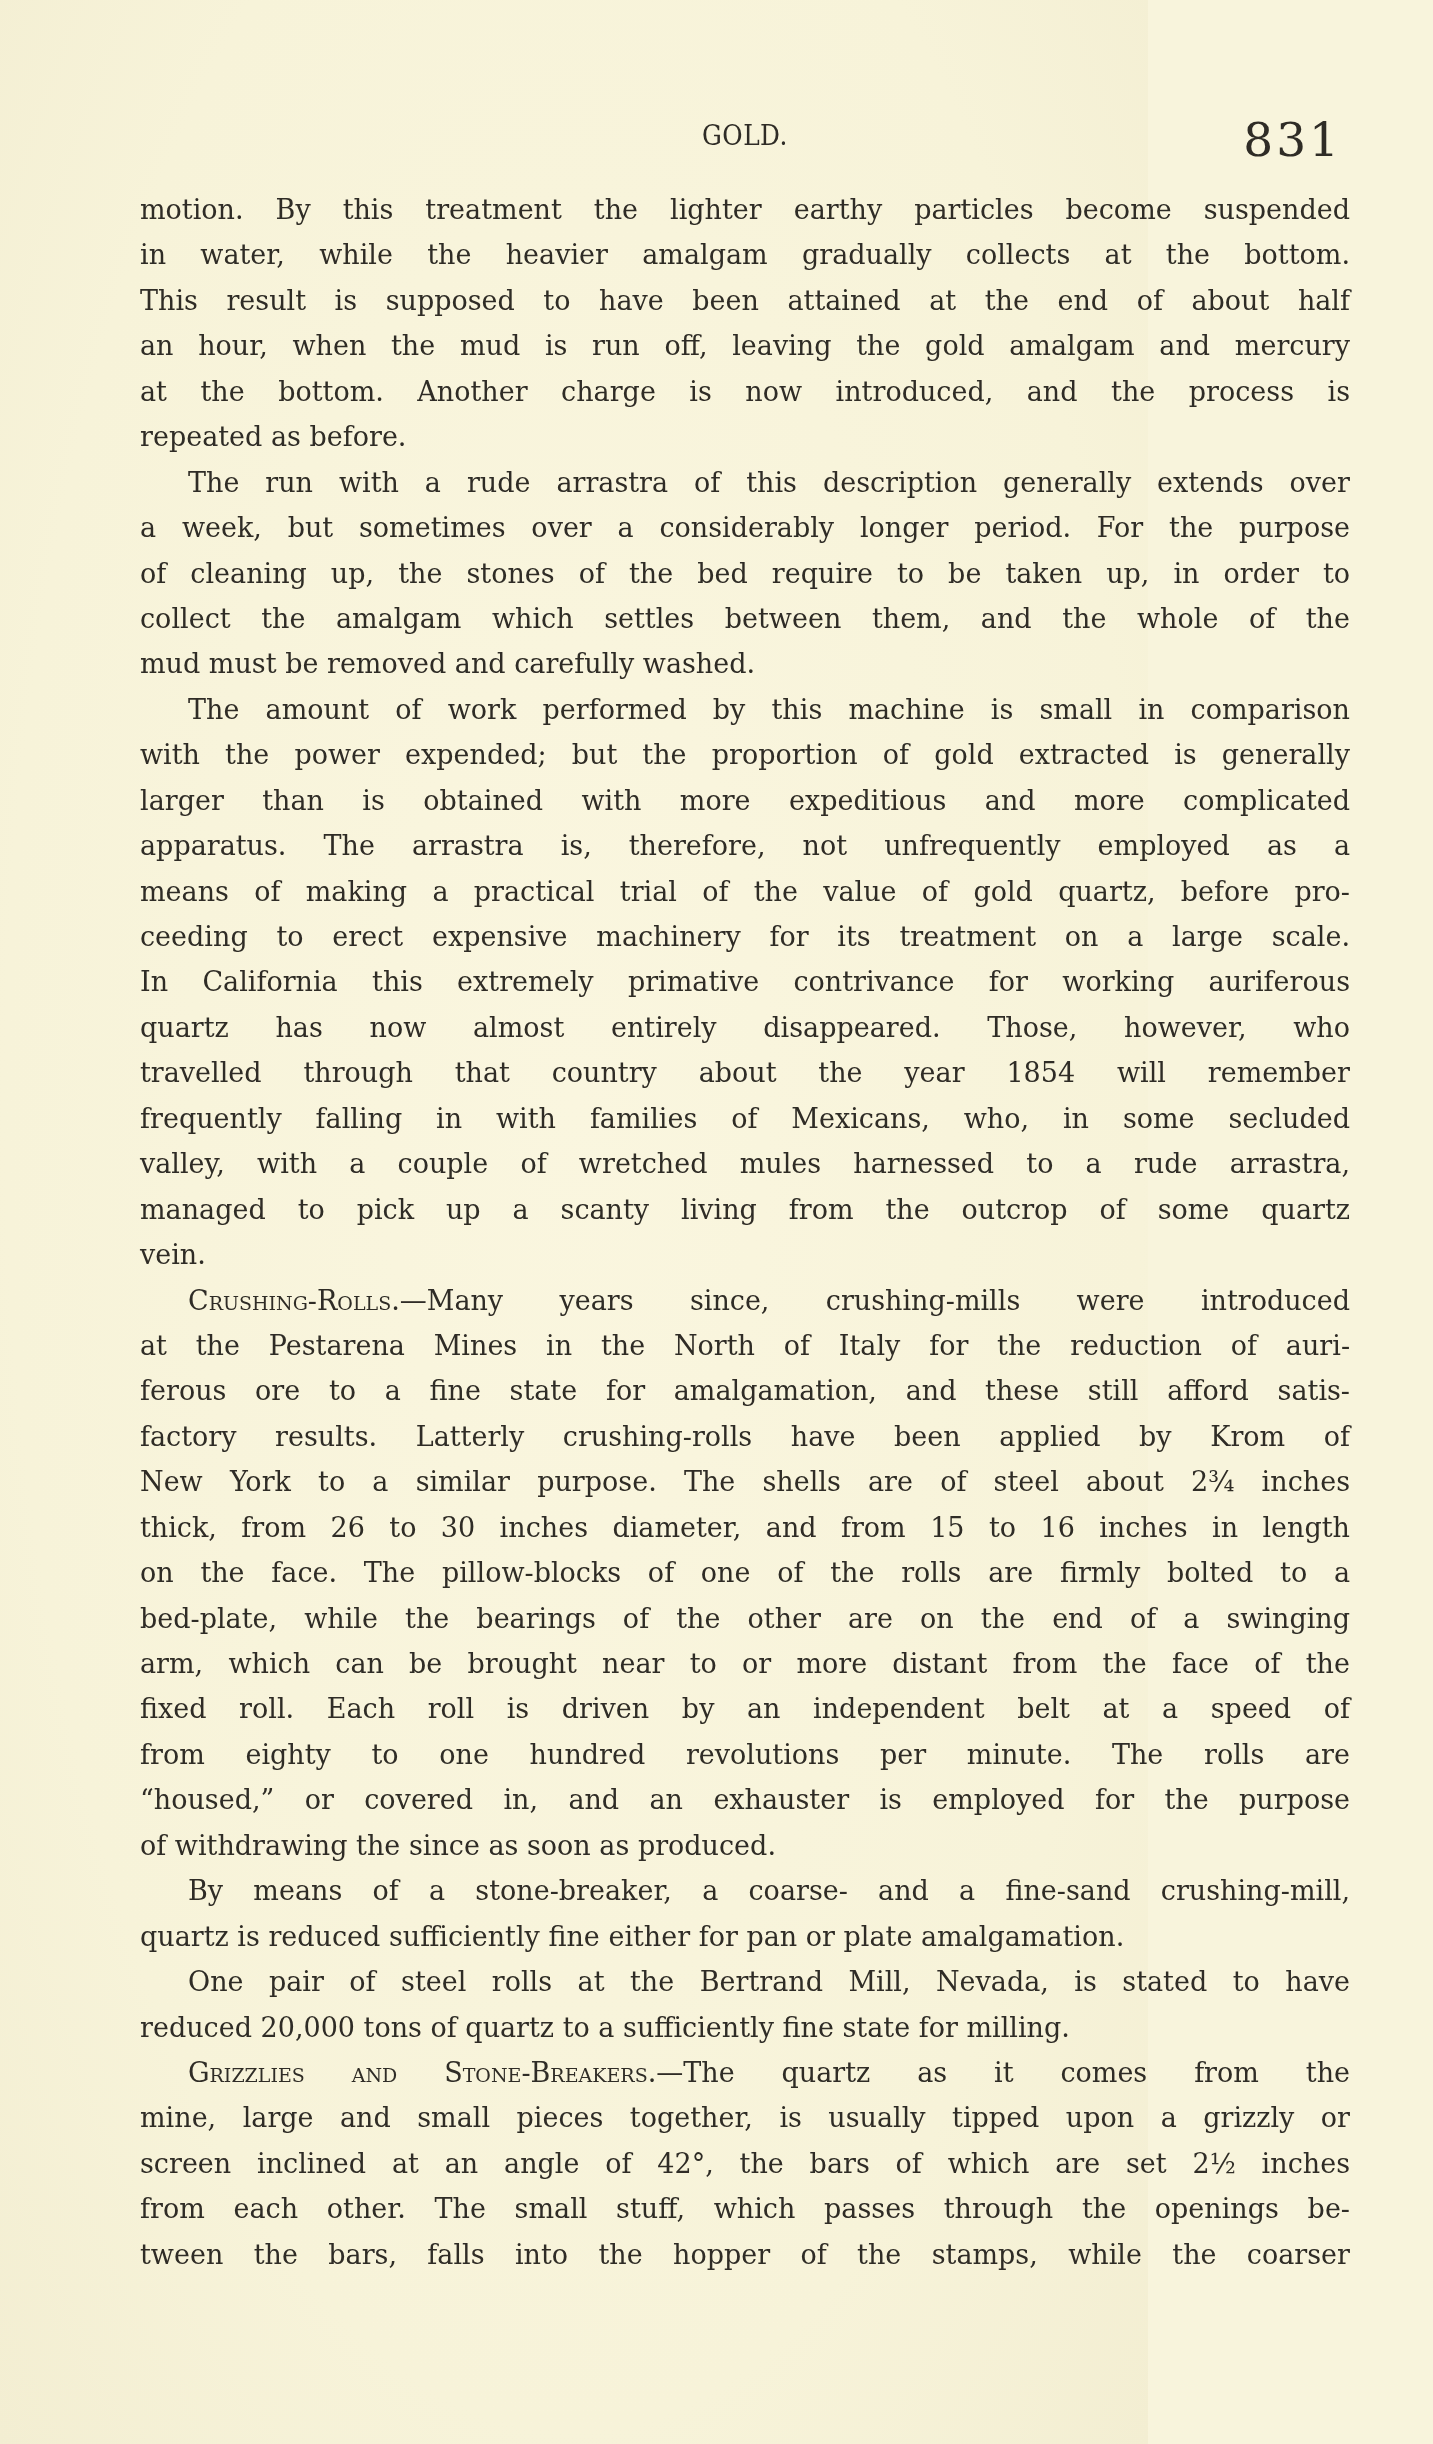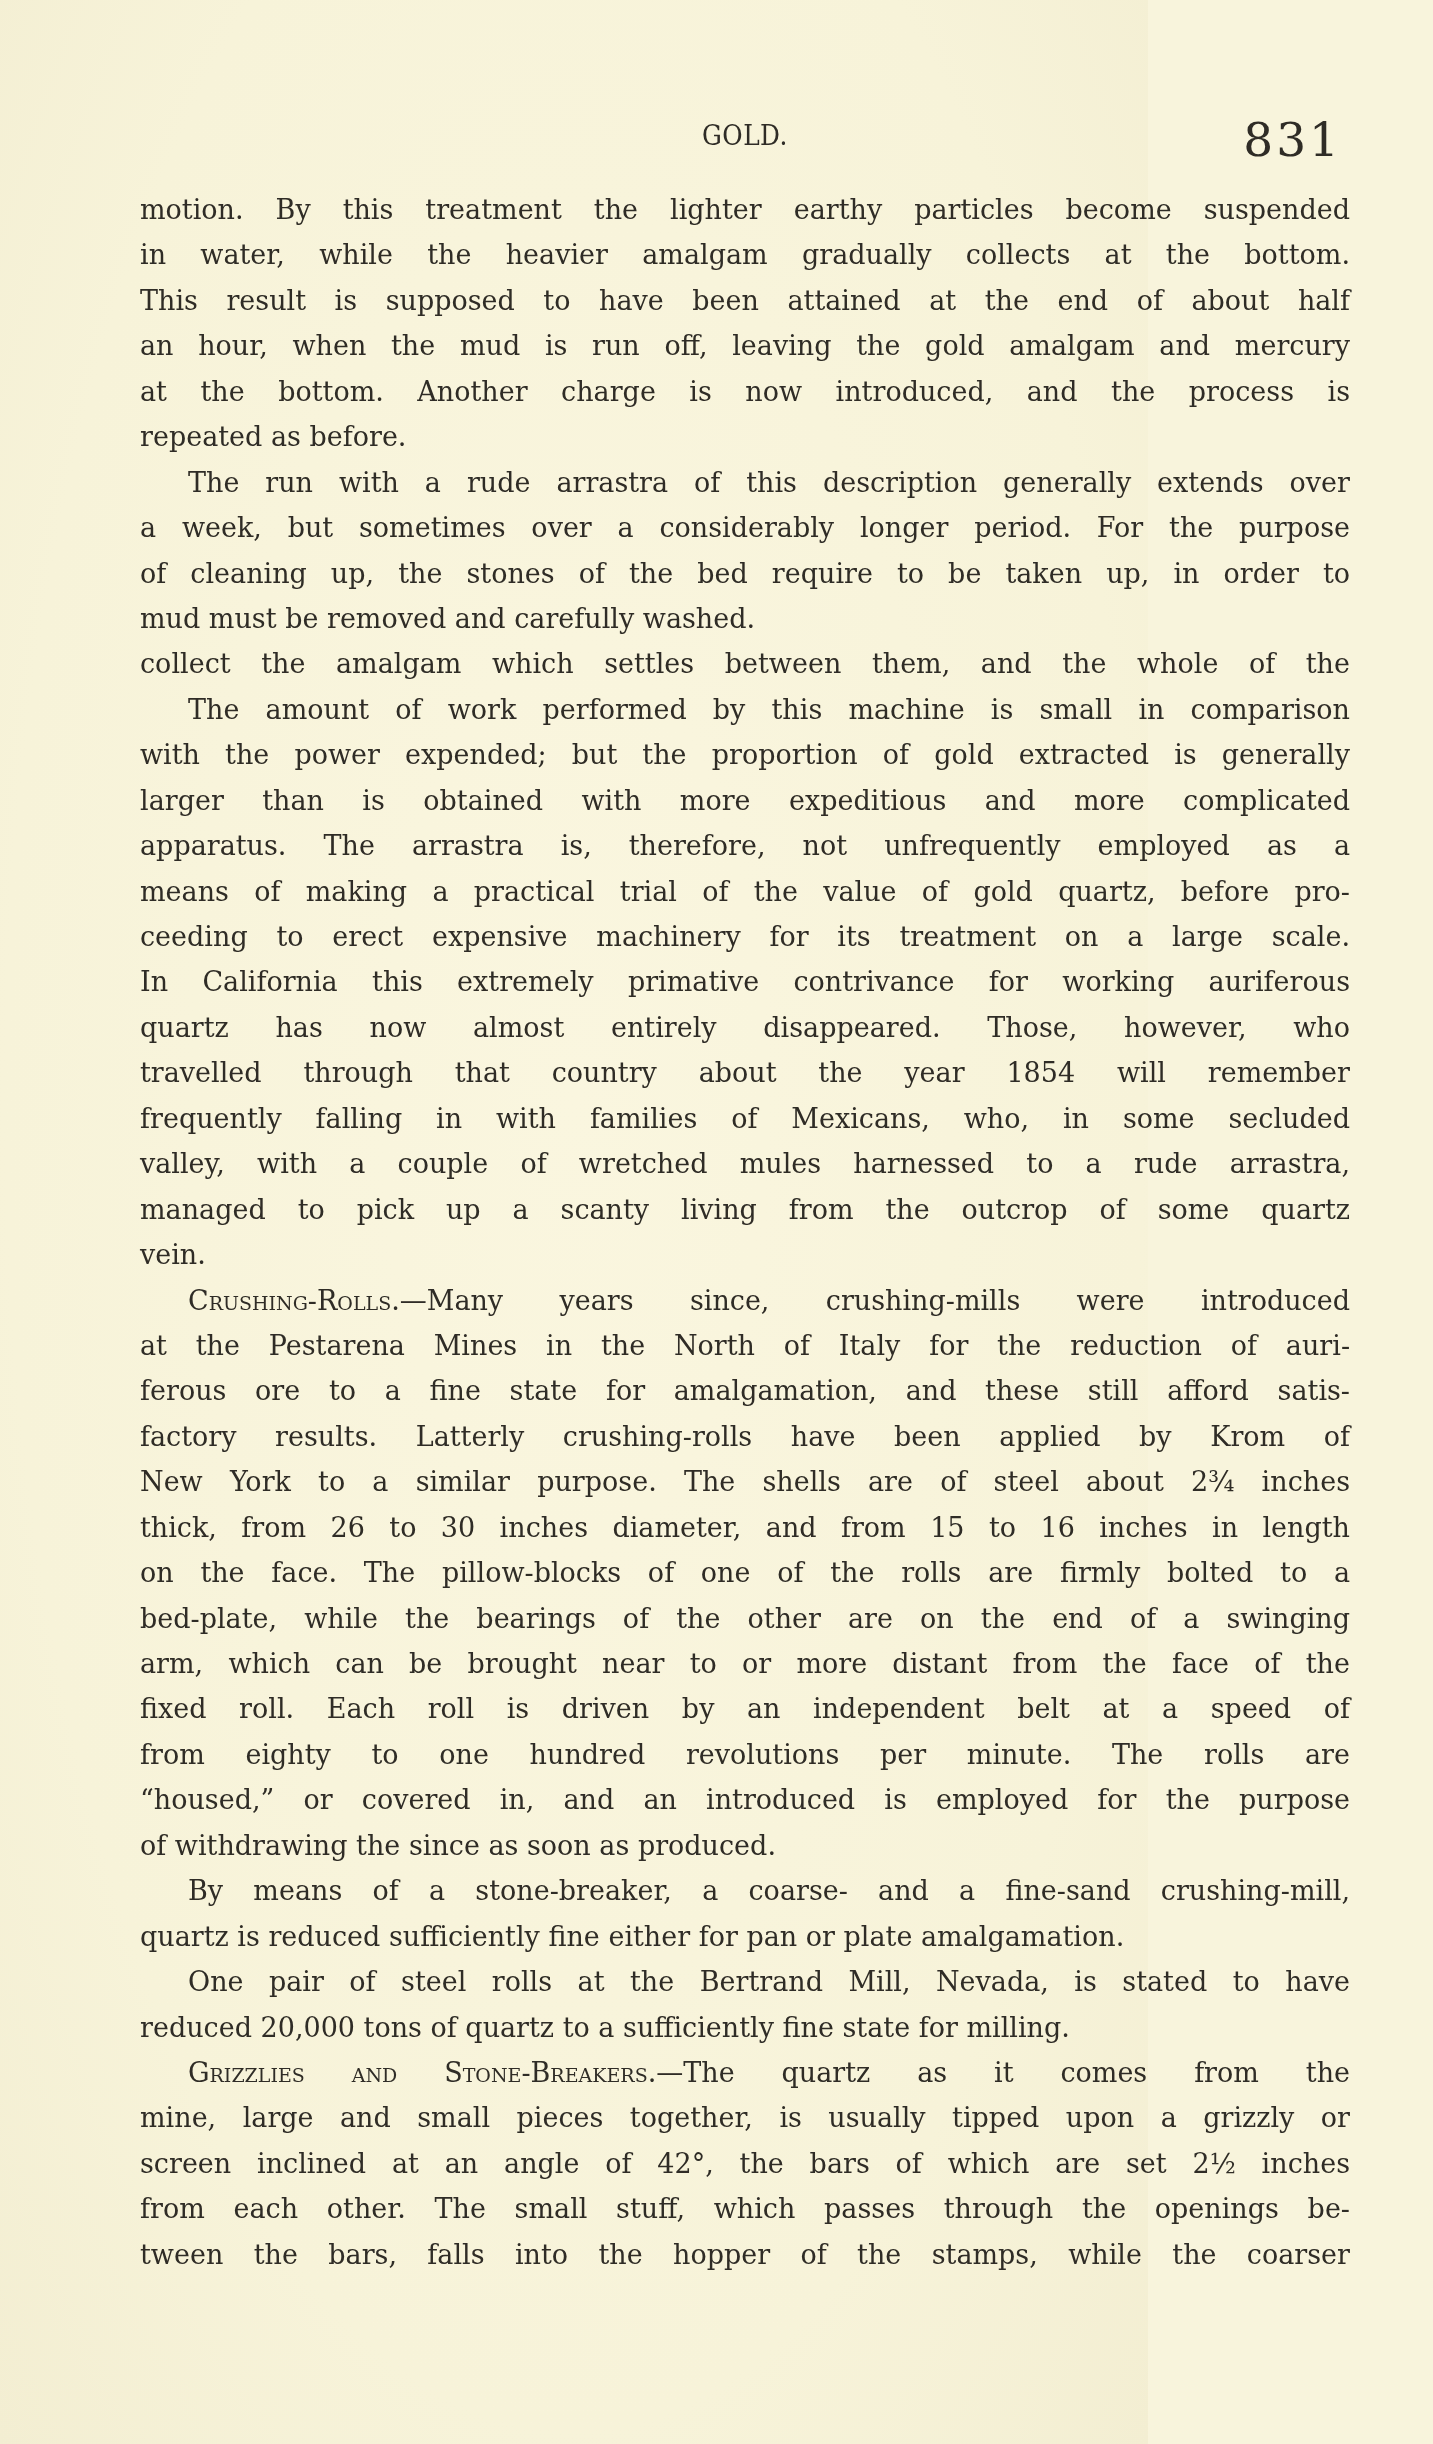--- a/index.html
+++ b/index.html
@@ -52,22 +52,22 @@
   <div class="body" id="body">
       <div class="line">motion. By this treatment the lighter earthy particles become suspended</div>
       <div class="line">in water, while the heavier amalgam gradually collects at the bottom.</div>
       <div class="line">This result is supposed to have been attained at the end of about half</div>
       <div class="line">an hour, when the mud is run off, leaving the gold amalgam and mercury</div>
       <div class="line">at the bottom. Another charge is now introduced, and the process is</div>
       <div class="line last">repeated as before.</div>
       <div class="line indent">The run with a rude arrastra of this description generally extends over</div>
       <div class="line">a week, but sometimes over a considerably longer period. For the purpose</div>
       <div class="line">of cleaning up, the stones of the bed require to be taken up, in order to</div>
+      <div class="line">collect the amalgam which settles between them, and the whole of the</div>
       <div class="line last">mud must be removed and carefully washed.</div>
-      <div class="line">collect the amalgam which settles between them, and the whole of the</div>
       <div class="line indent">The amount of work performed by this machine is small in comparison</div>
       <div class="line">with the power expended; but the proportion of gold extracted is generally</div>
       <div class="line">larger than is obtained with more expeditious and more complicated</div>
       <div class="line">apparatus. The arrastra is, therefore, not unfrequently employed as a</div>
       <div class="line">means of making a practical trial of the value of gold quartz, before pro-</div>
       <div class="line">ceeding to erect expensive machinery for its treatment on a large scale.</div>
       <div class="line">In California this extremely primative contrivance for working auriferous</div>
       <div class="line">quartz has now almost entirely disappeared. Those, however, who</div>
       <div class="line">travelled through that country about the year 1854 will remember</div>
       <div class="line">frequently falling in with families of Mexicans, who, in some secluded</div>
@@ -78,21 +78,21 @@
       <div class="line">at the Pestarena Mines in the North of Italy for the reduction of auri-</div>
       <div class="line">ferous ore to a fine state for amalgamation, and these still afford satis-</div>
       <div class="line">factory results. Latterly crushing-rolls have been applied by Krom of</div>
       <div class="line">New York to a similar purpose. The shells are of steel about 2¾ inches</div>
       <div class="line">thick, from 26 to 30 inches diameter, and from 15 to 16 inches in length</div>
       <div class="line">on the face. The pillow-blocks of one of the rolls are firmly bolted to a</div>
       <div class="line">bed-plate, while the bearings of the other are on the end of a swinging</div>
       <div class="line">arm, which can be brought near to or more distant from the face of the</div>
       <div class="line">fixed roll. Each roll is driven by an independent belt at a speed of</div>
       <div class="line">from eighty to one hundred revolutions per minute. The rolls are</div>
-      <div class="line">“housed,” or covered in, and an introduced is employed for the purpose</div>
+      <div class="line">“housed,” or covered in, and an exhauster is employed for the purpose</div>
       <div class="line last">of withdrawing the since as soon as produced.</div>
       <div class="line indent">By means of a stone-breaker, a coarse- and a fine-sand crushing-mill,</div>
       <div class="line last">quartz is reduced sufficiently fine either for pan or plate amalgamation.</div>
       <div class="line indent">One pair of steel rolls at the Bertrand Mill, Nevada, is stated to have</div>
       <div class="line last">reduced 20,000 tons of quartz to a sufficiently fine state for milling.</div>
       <div class="line indent"><span class="sc">Grizzlies and Stone-Breakers.</span><span>—The quartz as it comes from the</span></div>
       <div class="line">mine, large and small pieces together, is usually tipped upon a grizzly or</div>
       <div class="line">screen inclined at an angle of 42°, the bars of which are set 2½ inches</div>
       <div class="line">from each other. The small stuff, which passes through the openings be-</div>
       <div class="line">tween the bars, falls into the hopper of the stamps, while the coarser</div>

